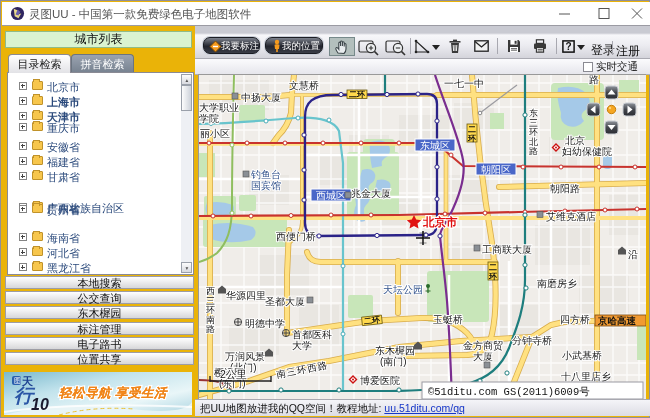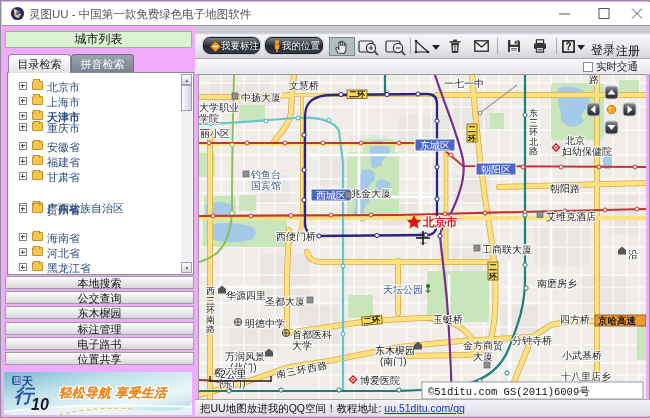--- a/index.html
+++ b/index.html
@@ -1,17 +1,17 @@
 <!DOCTYPE html>
 <html><head>
 <meta charset="utf-8">
 <style>
 html,body{margin:0;padding:0;}
 body{width:650px;height:418px;overflow:hidden;font-family:"Liberation Sans",sans-serif;}
-#win{position:absolute;left:0;top:0;width:650px;height:418px;background:#f0abfc;box-sizing:border-box;border:1px solid #8f8f99;}
+#win{position:absolute;left:0;top:0;width:650px;height:418px;background:#eab308;box-sizing:border-box;border:1px solid #8f8f99;}
 #title{position:absolute;left:1px;top:1px;width:648px;height:23px;background:#ffffff;border-bottom:1px solid #9b9ba3;}
 #title .txt{position:absolute;left:27px;top:5px;font-size:11.5px;color:#555;}
 #ticon{position:absolute;left:8px;top:4px;width:15px;height:15px;}
 .cap{position:absolute;top:0;width:34px;height:23px;color:#555;}
 #min{left:545px;} #max{left:585px;} #cls{left:618px;}
 #panel{position:absolute;left:0;top:25px;width:197px;height:289px;}
 #cityhdr{position:absolute;left:4px;top:5px;width:187px;height:17px;background:#daf3d1;border:1px solid #8fbc88;box-sizing:border-box;text-align:center;font-size:12px;color:#111;line-height:15px;}
 .tab{position:absolute;top:28px;height:19px;box-sizing:border-box;font-size:11px;text-align:center;line-height:19px;border-radius:4px 4px 0 0;}
 #tab1{left:7px;width:63px;background:linear-gradient(#ffffff,#e2e2e6);border:1px solid #8a8a94;border-bottom:none;color:#222;z-index:2;}
 #tab2{left:70px;width:63px;background:linear-gradient(#9aa3b0,#76818f);border:1px solid #6a7480;border-bottom:none;color:#fff;}
@@ -70,21 +70,21 @@
     <div id="cityhdr">城市列表</div>
     <div class="tab" id="tab2">拼音检索</div>
     <div class="tab" id="tab1">目录检索</div>
     <div id="list">
       <div id="rows">
           <div class="trow" style="top:5.5px;width:180px;">
             <span class="plus"></span>
             <span class="fold"></span>
             <span class="lbl">北京市</span>
           </div>
-          <div class="trow" style="top:20.65px;width:180px;">
+          <div class="trow" style="top:20.65px;width:180px;font-weight:bold;">
             <span class="plus"></span>
             <span class="fold"></span>
             <span class="lbl">上海市</span>
           </div>
           <div class="trow" style="top:35.8px;width:180px;font-weight:bold;">
             <span class="plus"></span>
             <span class="fold"></span>
             <span class="lbl">天津市</span>
           </div>
           <div class="trow" style="top:47px;width:180px;">

